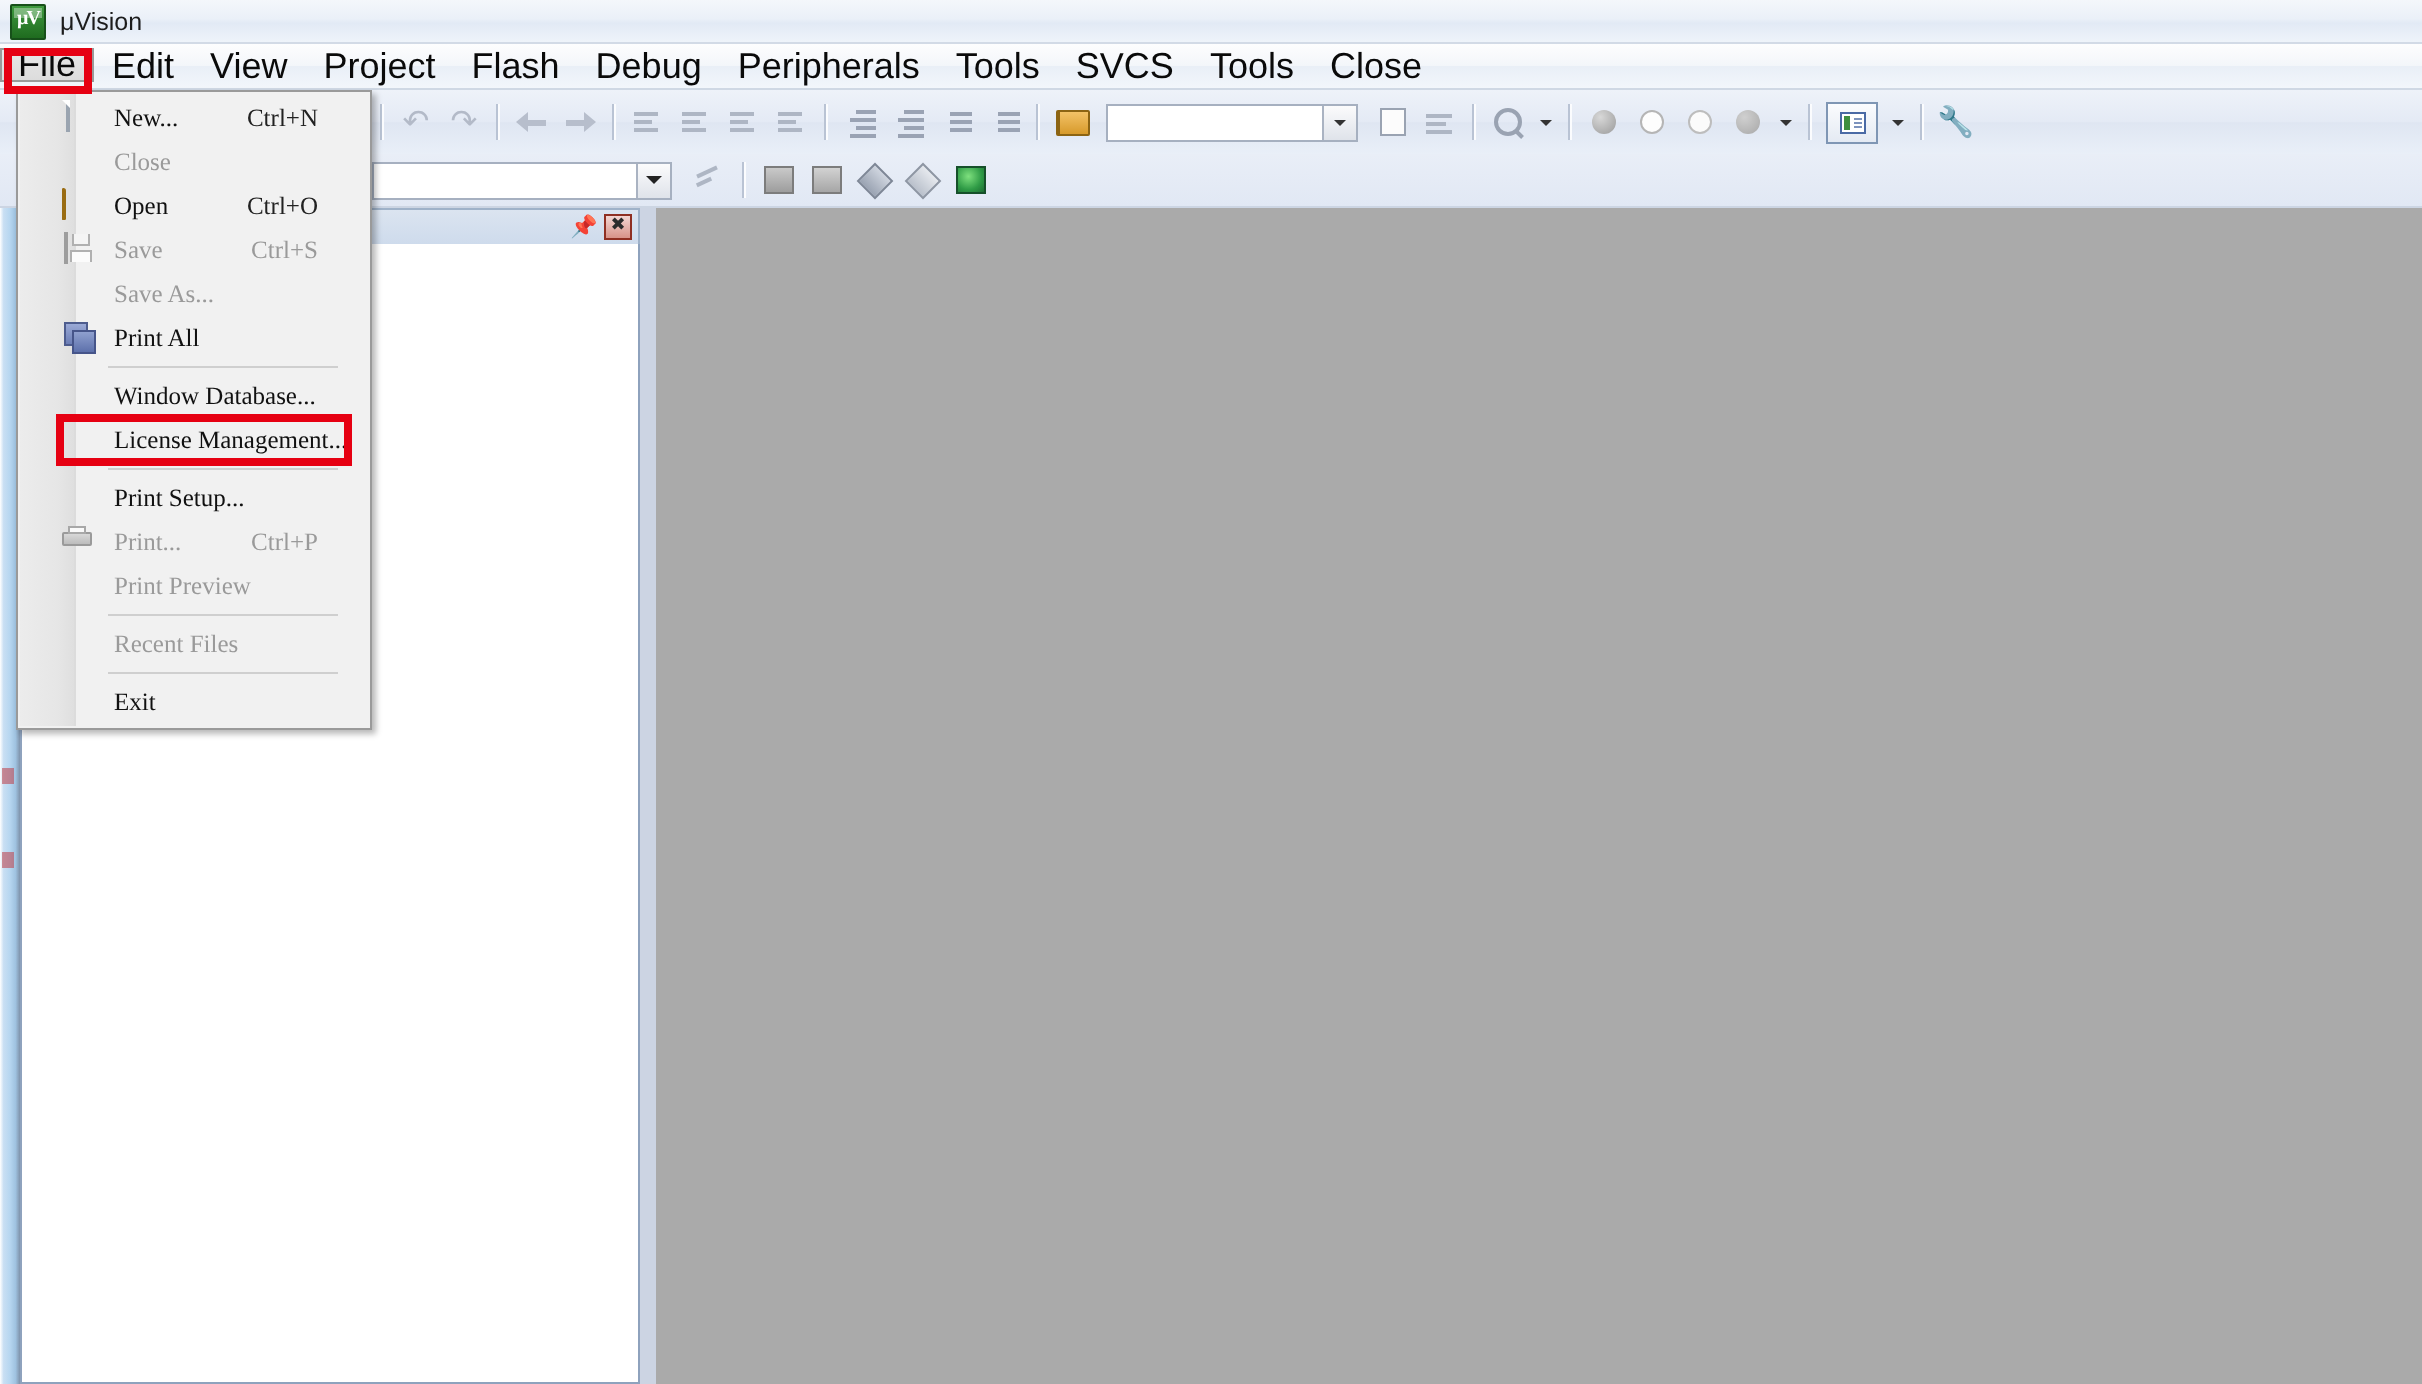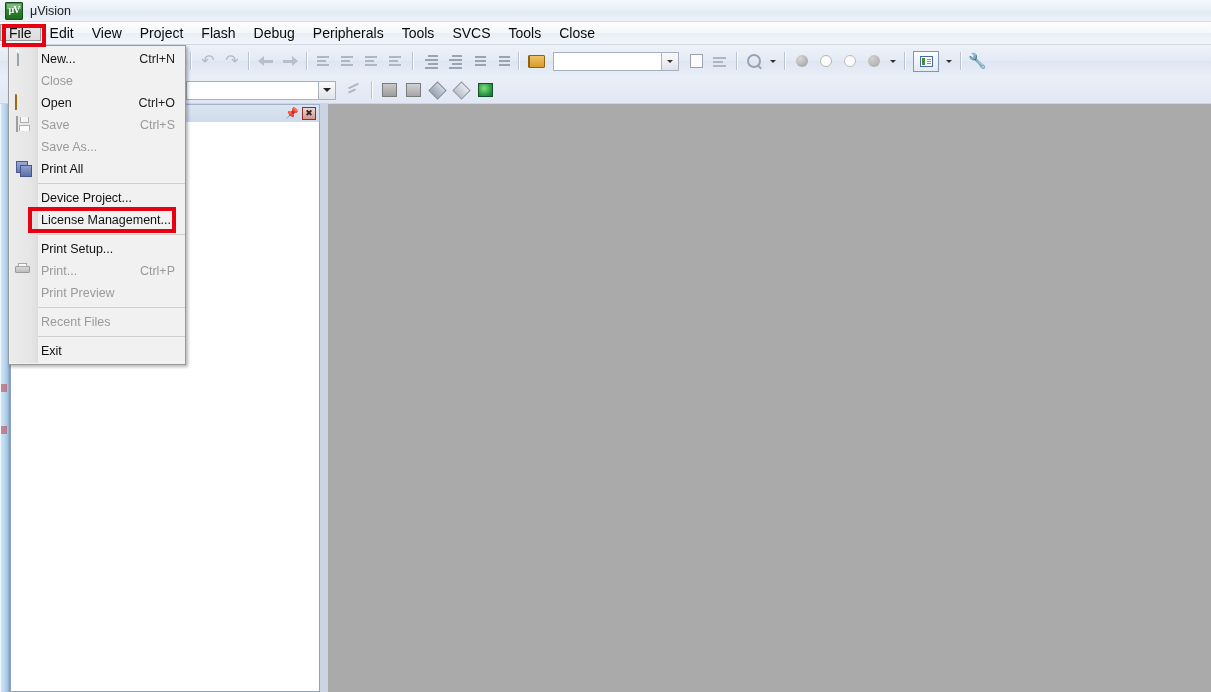--- a/index.html
+++ b/index.html
@@ -78,21 +78,21 @@
     background: linear-gradient(to bottom, #fdfdfe 0%, #f3f6fa 50%, #e9eff7 51%, #f2f6fb 100%);
     border-bottom: 1px solid #cfd8e4;
     box-sizing: border-box;
     display: flex;
     align-items: stretch;
   }
   .menu-item {
     padding: 0 9px;
     display: flex;
     align-items: center;
-    font-size: 14px;
+    font-size: 18px;
     color: #0a0a0a;
     cursor: default;
     white-space: nowrap;
   }
   .menu-item.selected {
     background: linear-gradient(to bottom, #e8e8e8, #dcdcdc);
     border: 1px solid #9a9a9a;
     box-sizing: border-box;
     margin: 2px 0 3px 0;
     padding: 0 8px;
@@ -244,22 +244,23 @@
 
   
   .menu-popup {
     position: absolute;
     left: 8px; top: 45px;
     width: 178px;
     background: #f1f1f1;
     border: 1px solid #9a9a9a;
     box-sizing: border-box;
     box-shadow: 2px 2px 3px rgba(0,0,0,.28);
-    padding: 2px 0;
+    padding: 2px 16px;
     z-index: 40;
+    font-family: Liberation Serif, serif;
   }
   .menu-popup::before {
     
     content: "";
     position: absolute;
     left: 1px; top: 1px;
     width: 27px; bottom: 1px;
     background: linear-gradient(to right, #ececec, #e6e6e6 70%, #dfdfdf);
     border-right: 1px solid #dcdcdc;
   }
@@ -762,21 +763,21 @@
     </div>
 
     <div class="mi">
       <span class="mi-icon"><span class="ic-saveall"></span></span>
       <span class="mi-label">Print All</span>
     </div>
 
     <div class="menu-sep"></div>
 
     <div class="mi">
-      <span class="mi-label">Device Project...</span>
+      <span class="mi-label">Window Database...</span>
     </div>
 
     <div class="mi">
       <span class="mi-label">License Management...</span>
     </div>
 
     <div class="menu-sep"></div>
 
     <div class="mi">
       <span class="mi-label">Print Setup...</span>

